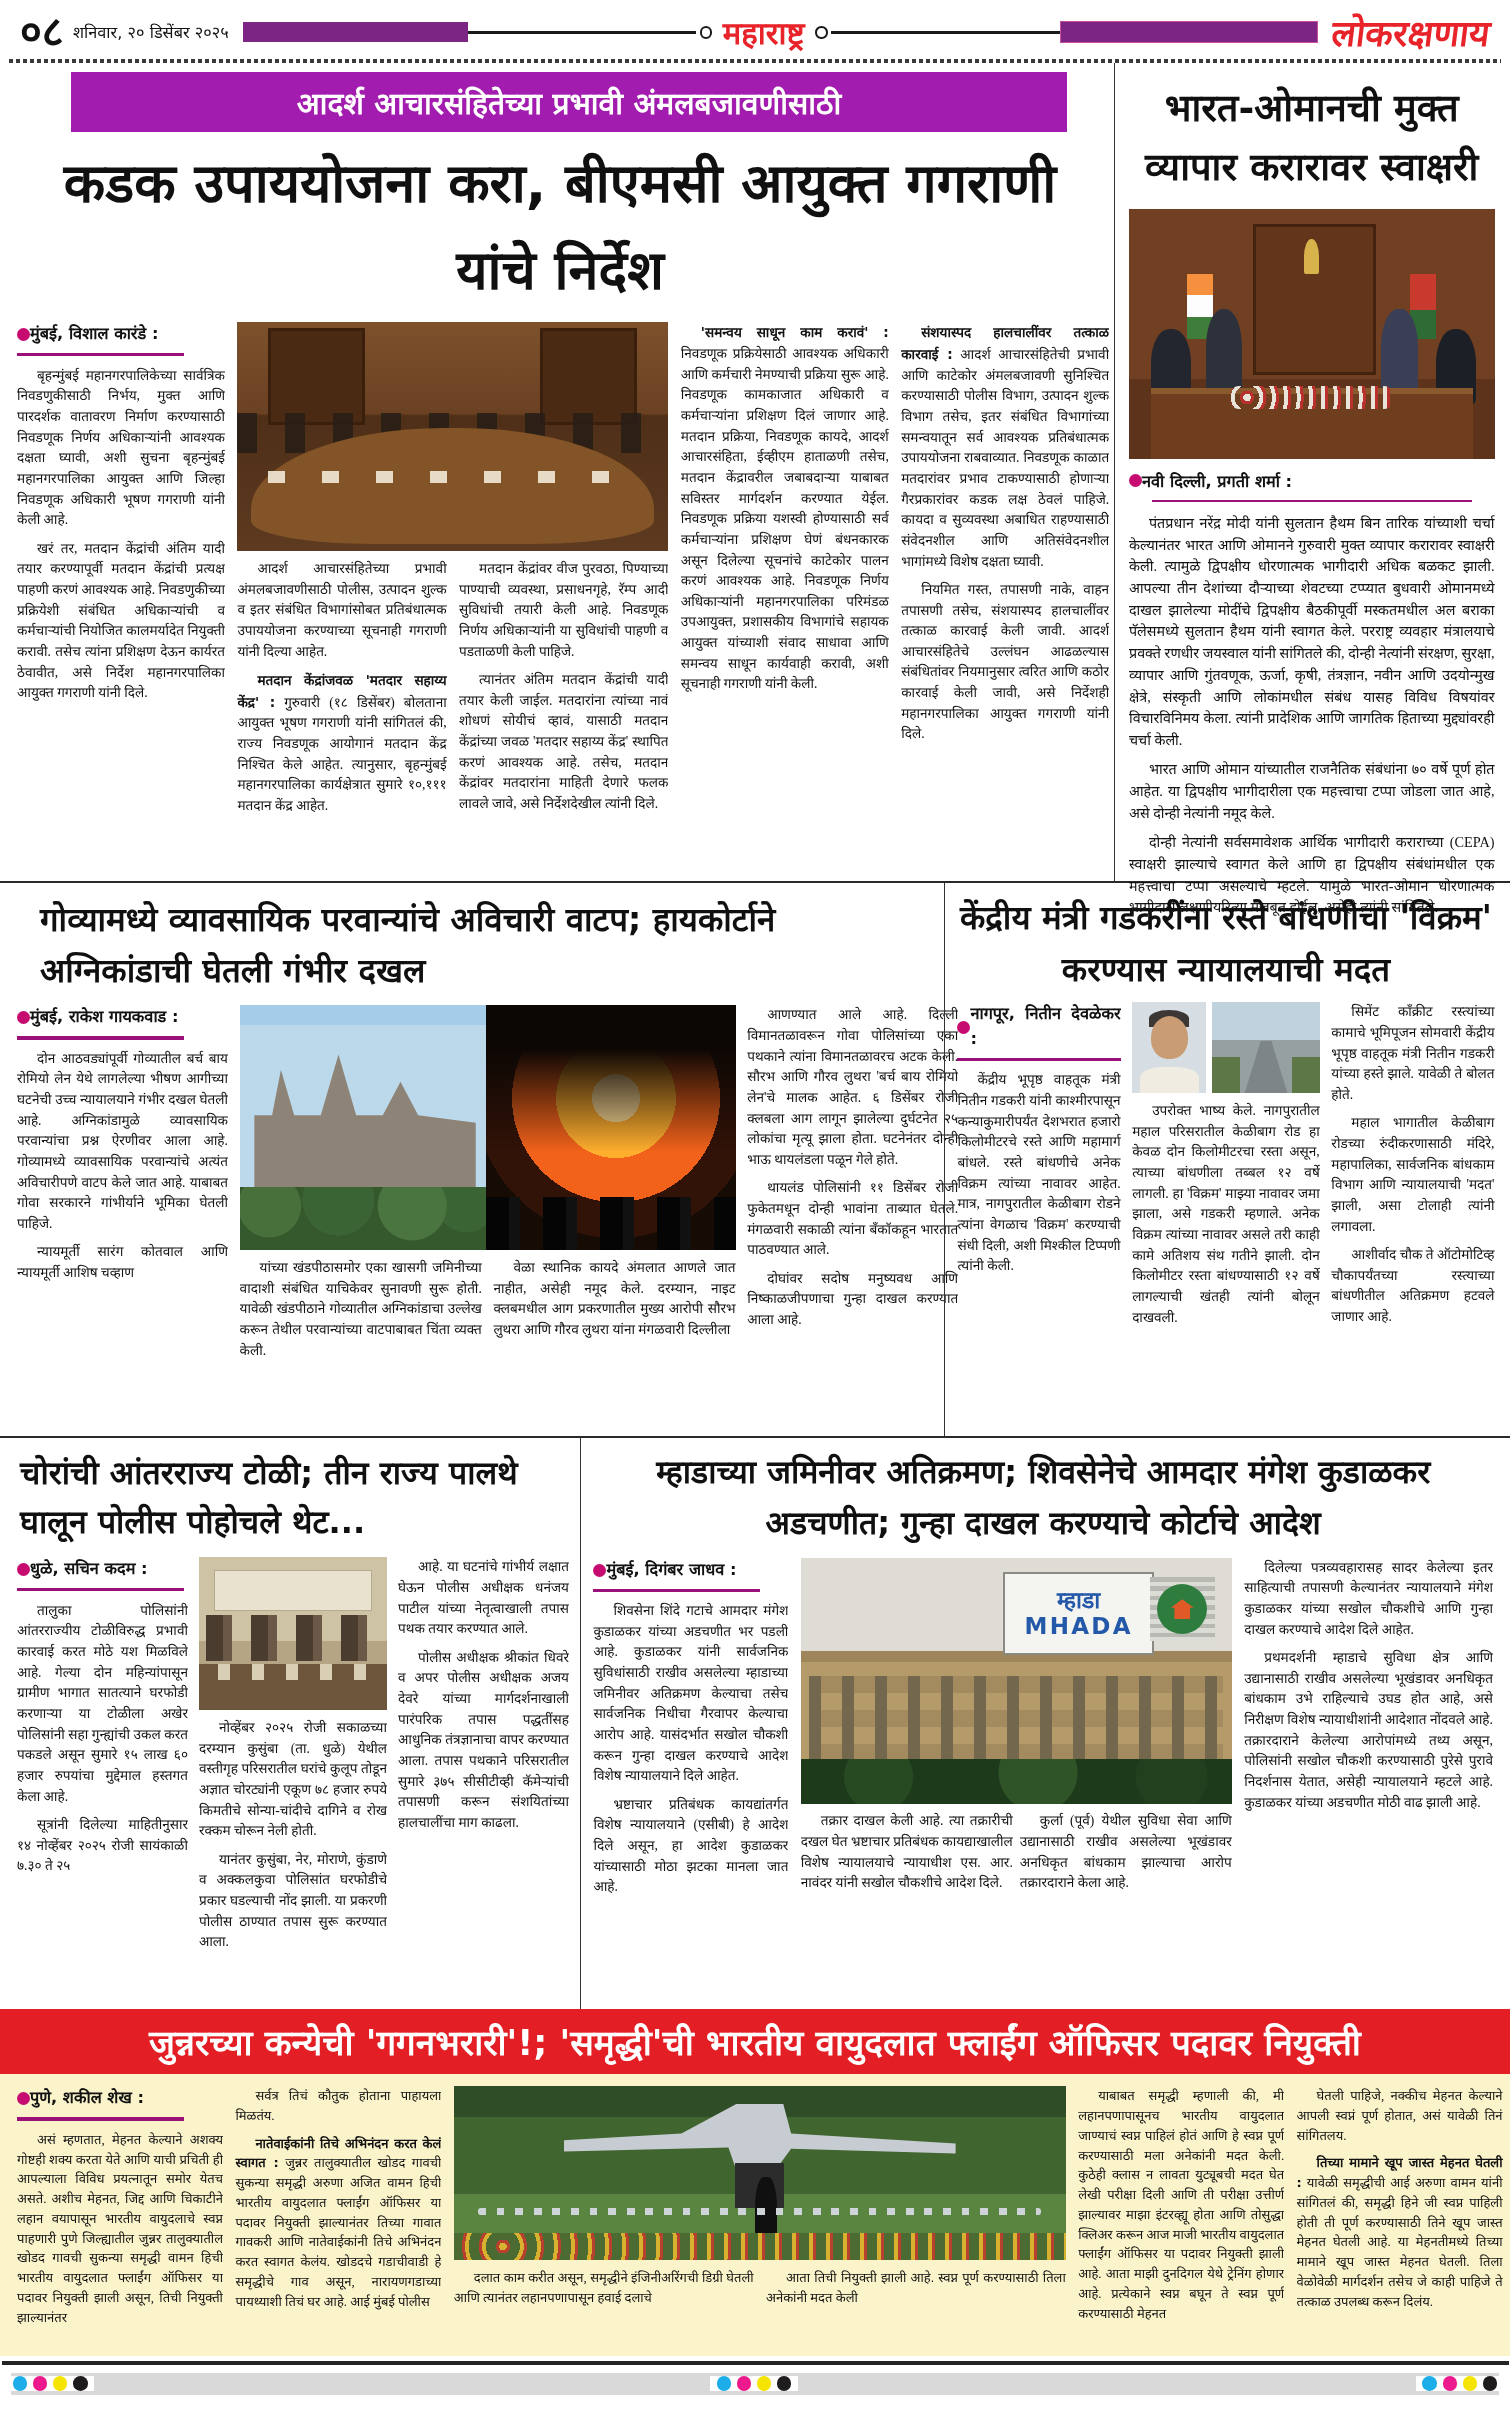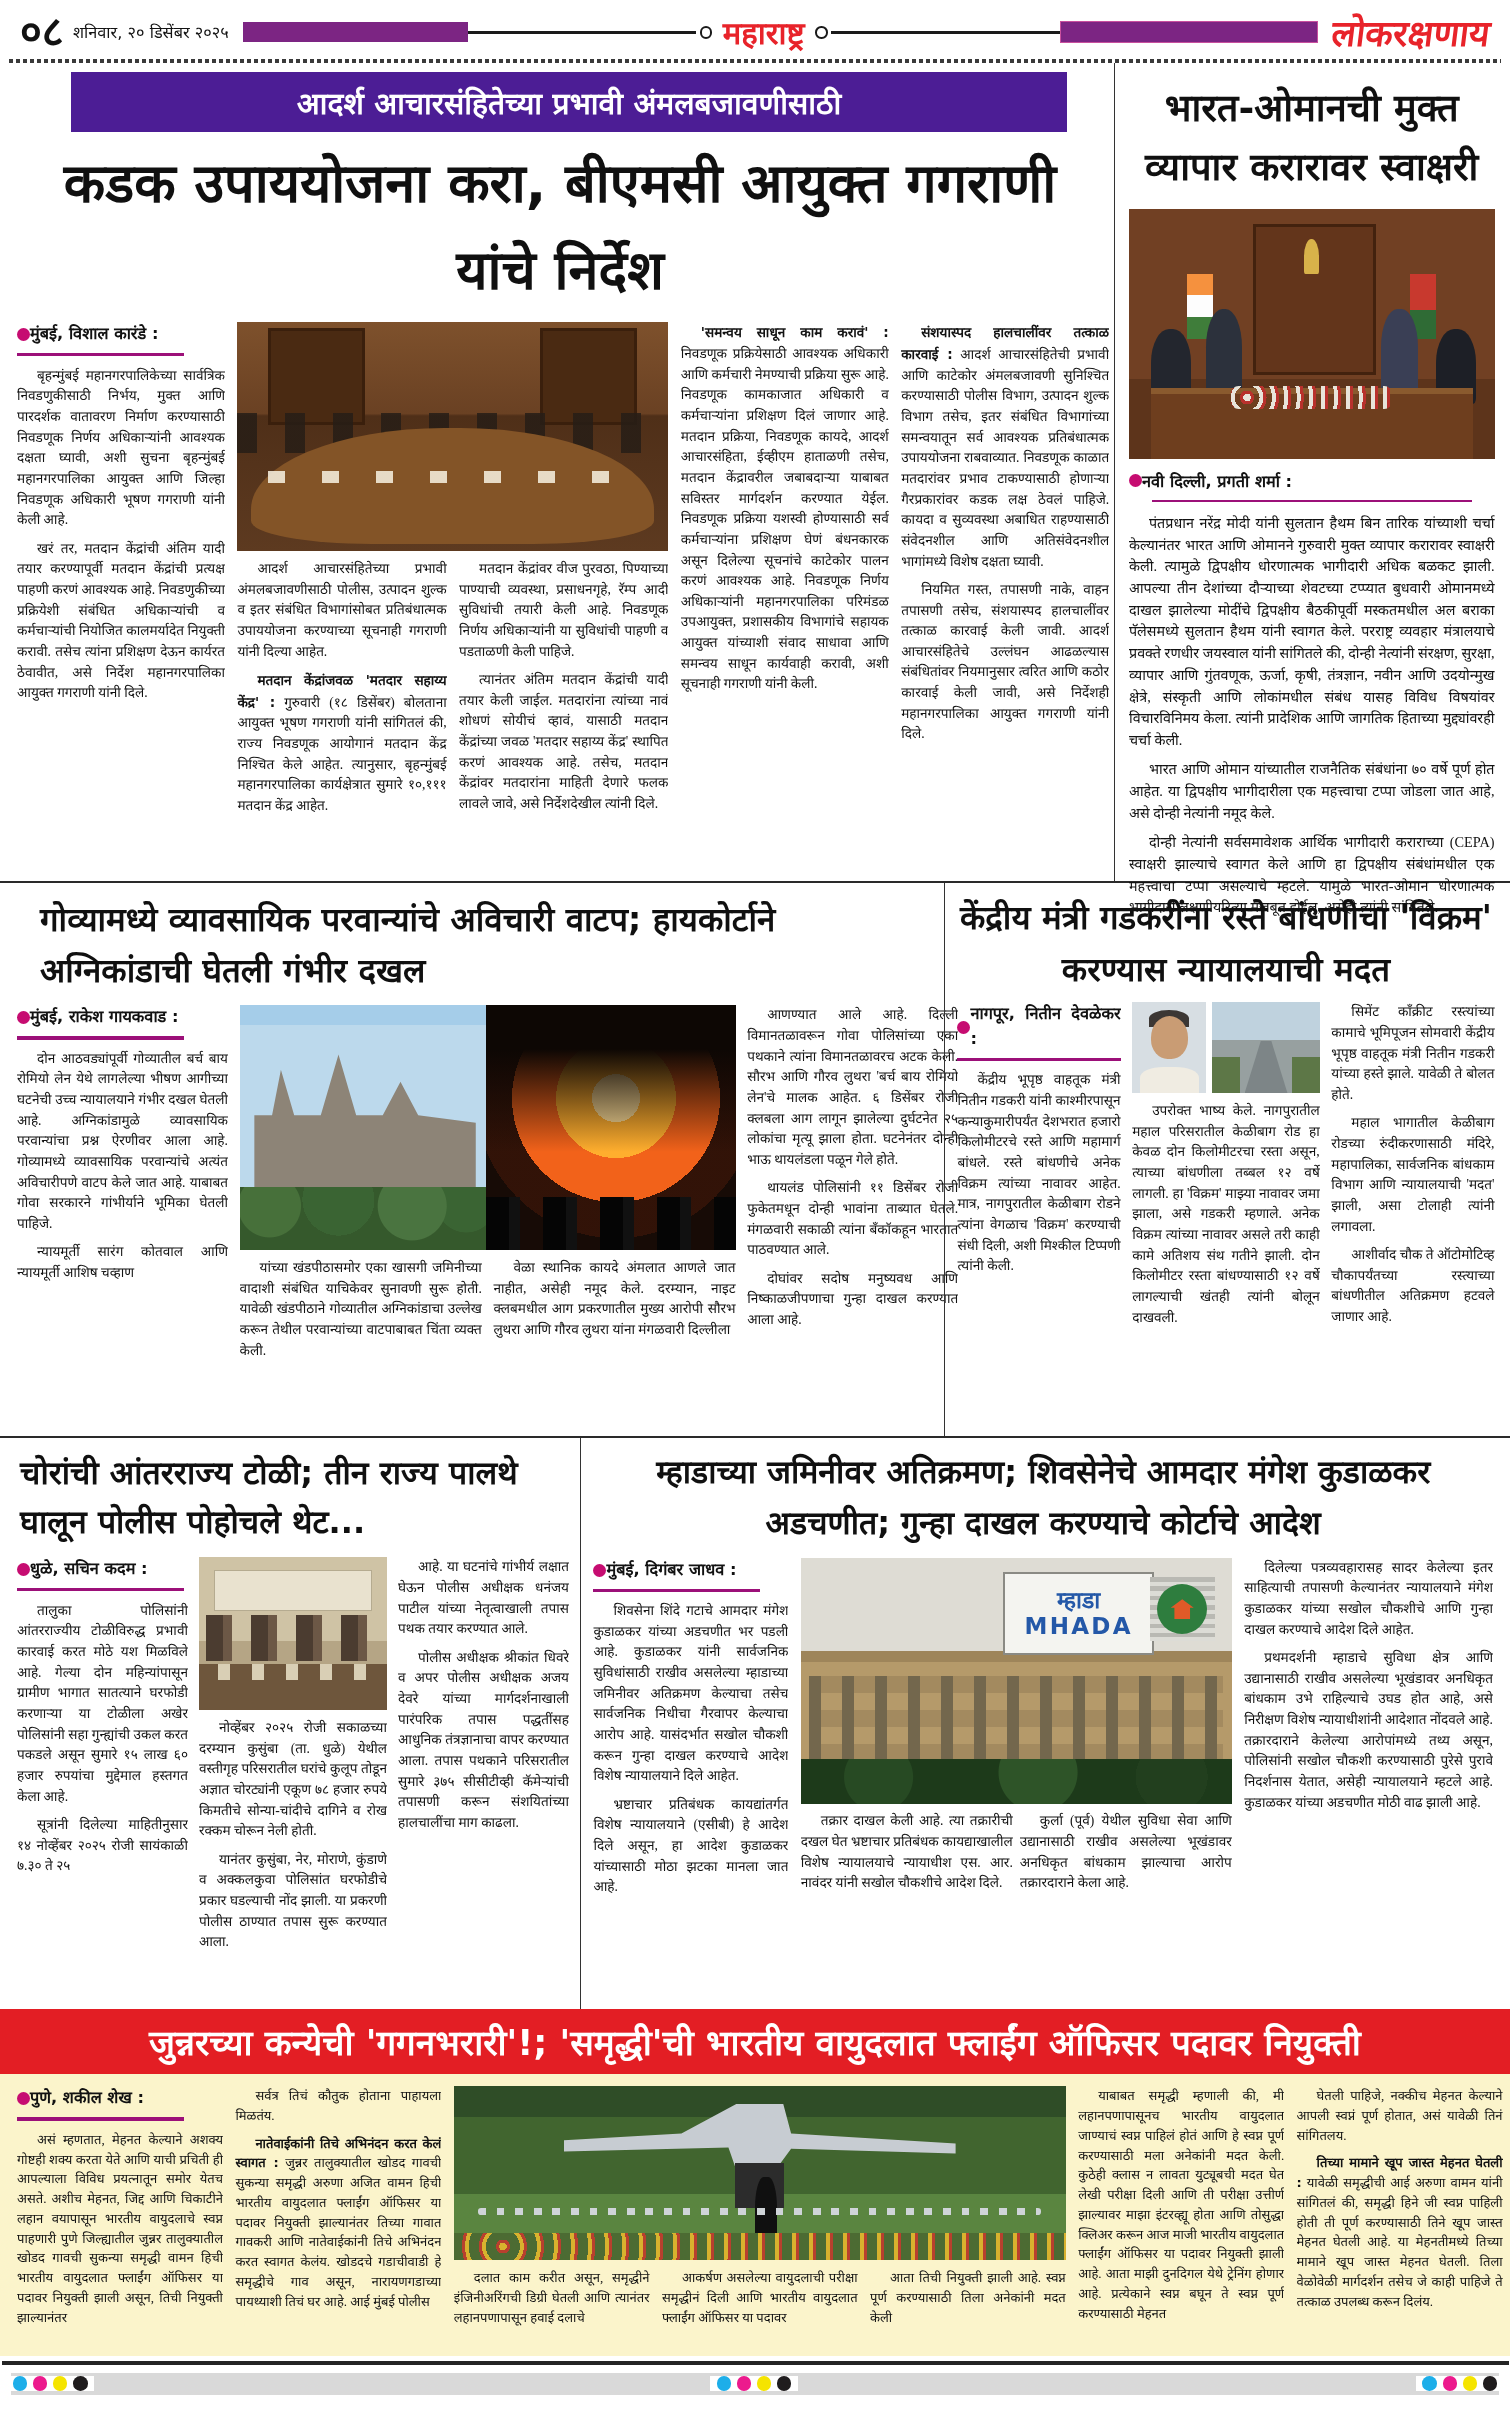--- a/index.html
+++ b/index.html
@@ -27,21 +27,21 @@
   .byline-rule{height:3.1px;background:#9c1079;width:167px;margin:6.2px 0 9.3px 0;}
   .bodytext{font-size:13.6px;line-height:1.52;text-align:justify;overflow:hidden;}
   .bodytext p{margin:0 0 7.7px 0;text-indent:20px;}
   .runin{font-family:"DejaVu Sans",sans-serif;font-weight:700;}
   .hl{font-family:"DejaVu Sans",sans-serif;font-weight:700;text-align:center;color:#101010;}
   .photo{position:relative;overflow:hidden;flex:none;}
   .row{border-top:2.3px solid #2a2a2a;display:flex;box-sizing:border-box;}
   
   .row1{display:flex;height:818px;box-sizing:border-box;}
   .a1{width:1114px;box-sizing:border-box;padding:3.1px 11px 0 17px;}
-  .a1-kicker{margin:6.2px 36px 7.7px 54px;background:#4c1d95;color:#fff;text-align:center;
+  .a1-kicker{margin:6.2px 36px 7.7px 54px;background:#a21caf;color:#fff;text-align:center;
              font-family:"DejaVu Sans",sans-serif;font-weight:700;font-size:30px;padding:9.3px 0;}
   .a1-headline{font-size:54px;line-height:1.62;margin:1.5px 0 7.7px 0;}
   .a1-cols{display:flex;gap:12.4px;height:496px;}
   .a1col{width:208px;flex:none;}
   .a1mid{width:431px;flex:none;display:flex;flex-direction:column;}
   .a1mid-cols{display:flex;gap:12.4px;margin-top:7.7px;flex:1;}
   .a1mid-cols .mcol{flex:1;}
   .meeting-photo{width:431px;height:229px;background:
       linear-gradient(180deg,#7e512c 0%,#6a4123 40%,#4f2f18 41%,#5d3a20 100%);}
   .mp-door{position:absolute;top:6.2px;width:91px;height:91px;background:#4a2a12;border:3.1px solid #3a1f0c;}
@@ -446,23 +446,20 @@
           <div class="b-pedestal"></div>
           <div class="b-woman"></div>
           <div class="b-chain"></div>
           <div class="b-flowers"></div>
         </div>
         <div class="bmid-cols">
           <div class="mcol bodytext">
             <p>दलात काम करीत असून, समृद्धीने इंजिनीअरिंगची डिग्री घेतली आणि त्यानंतर लहानपणापासून हवाई दलाचे</p>
           </div>
           <div class="mcol bodytext">
-            <p>आकर्षण असलेल्या वायुदलाची परीक्षा समृद्धीनं दिली आणि भारतीय वायुदलात फ्लाईंग ऑफिसर या पदावर</p>
-          </div>
-          <div class="mcol bodytext">
             <p>आता तिची नियुक्ती झाली आहे. स्वप्न पूर्ण करण्यासाठी तिला अनेकांनी मदत केली</p>
           </div>
         </div>
       </div>
       <div class="bcol bodytext">
         <p>याबाबत समृद्धी म्हणाली की, मी लहानपणापासूनच भारतीय वायुदलात जाण्याचं स्वप्न पाहिलं होतं आणि हे स्वप्न पूर्ण करण्यासाठी मला अनेकांनी मदत केली. कुठेही क्लास न लावता युट्यूबची मदत घेत लेखी परीक्षा दिली आणि ती परीक्षा उत्तीर्ण झाल्यावर माझा इंटरव्ह्यू होता आणि तोसुद्धा क्लिअर करून आज माजी भारतीय वायुदलात फ्लाईंग ऑफिसर या पदावर नियुक्ती झाली आहे. आता माझी दुनदिगल येथे ट्रेनिंग होणार आहे. प्रत्येकाने स्वप्न बघून ते स्वप्न पूर्ण करण्यासाठी मेहनत</p>
       </div>
       <div class="bcol bodytext">
         <p>घेतली पाहिजे, नक्कीच मेहनत केल्याने आपली स्वप्नं पूर्ण होतात, असं यावेळी तिनं सांगितलय.</p>
         <p><span class="runin">तिच्या मामाने खूप जास्त मेहनत घेतली :</span> <span>यावेळी समृद्धीची आई अरुणा वामन यांनी सांगितलं की, समृद्धी हिने जी स्वप्न पाहिली होती ती पूर्ण करण्यासाठी तिने खूप जास्त मेहनत घेतली आहे. या मेहनतीमध्ये तिच्या मामाने खूप जास्त मेहनत घेतली. तिला वेळोवेळी मार्गदर्शन तसेच जे काही पाहिजे ते तत्काळ उपलब्ध करून दिलंय.</span></p>

